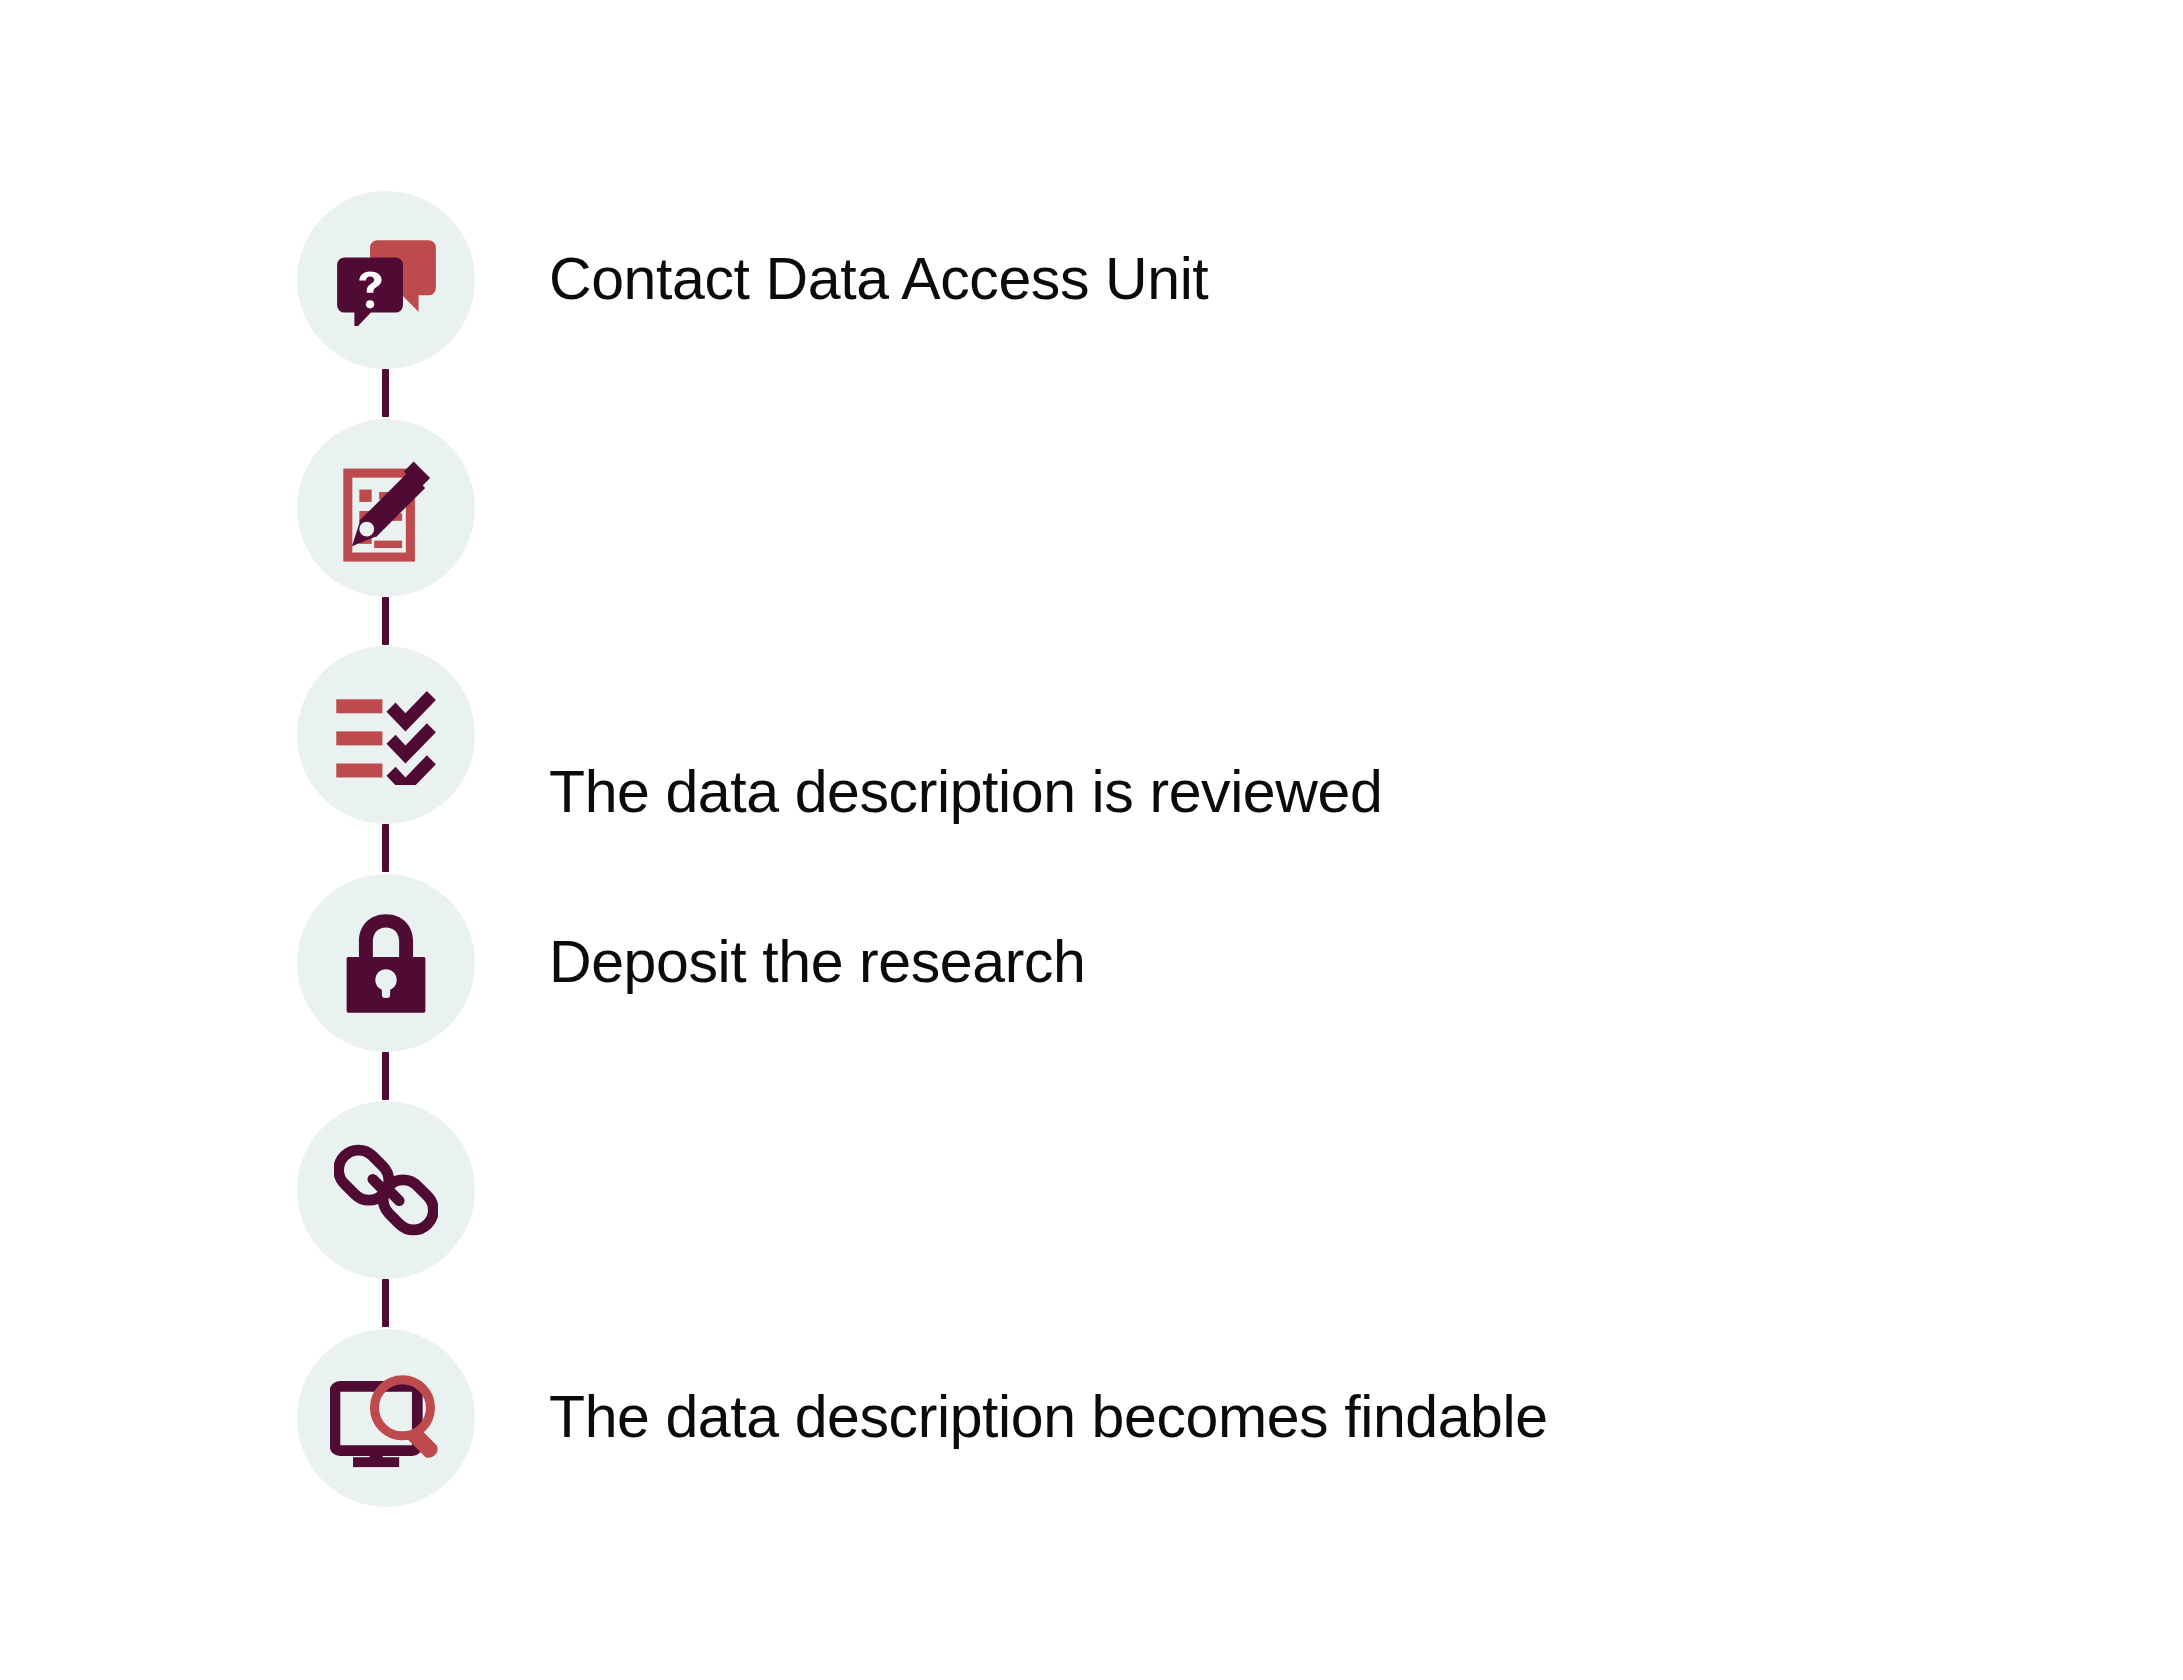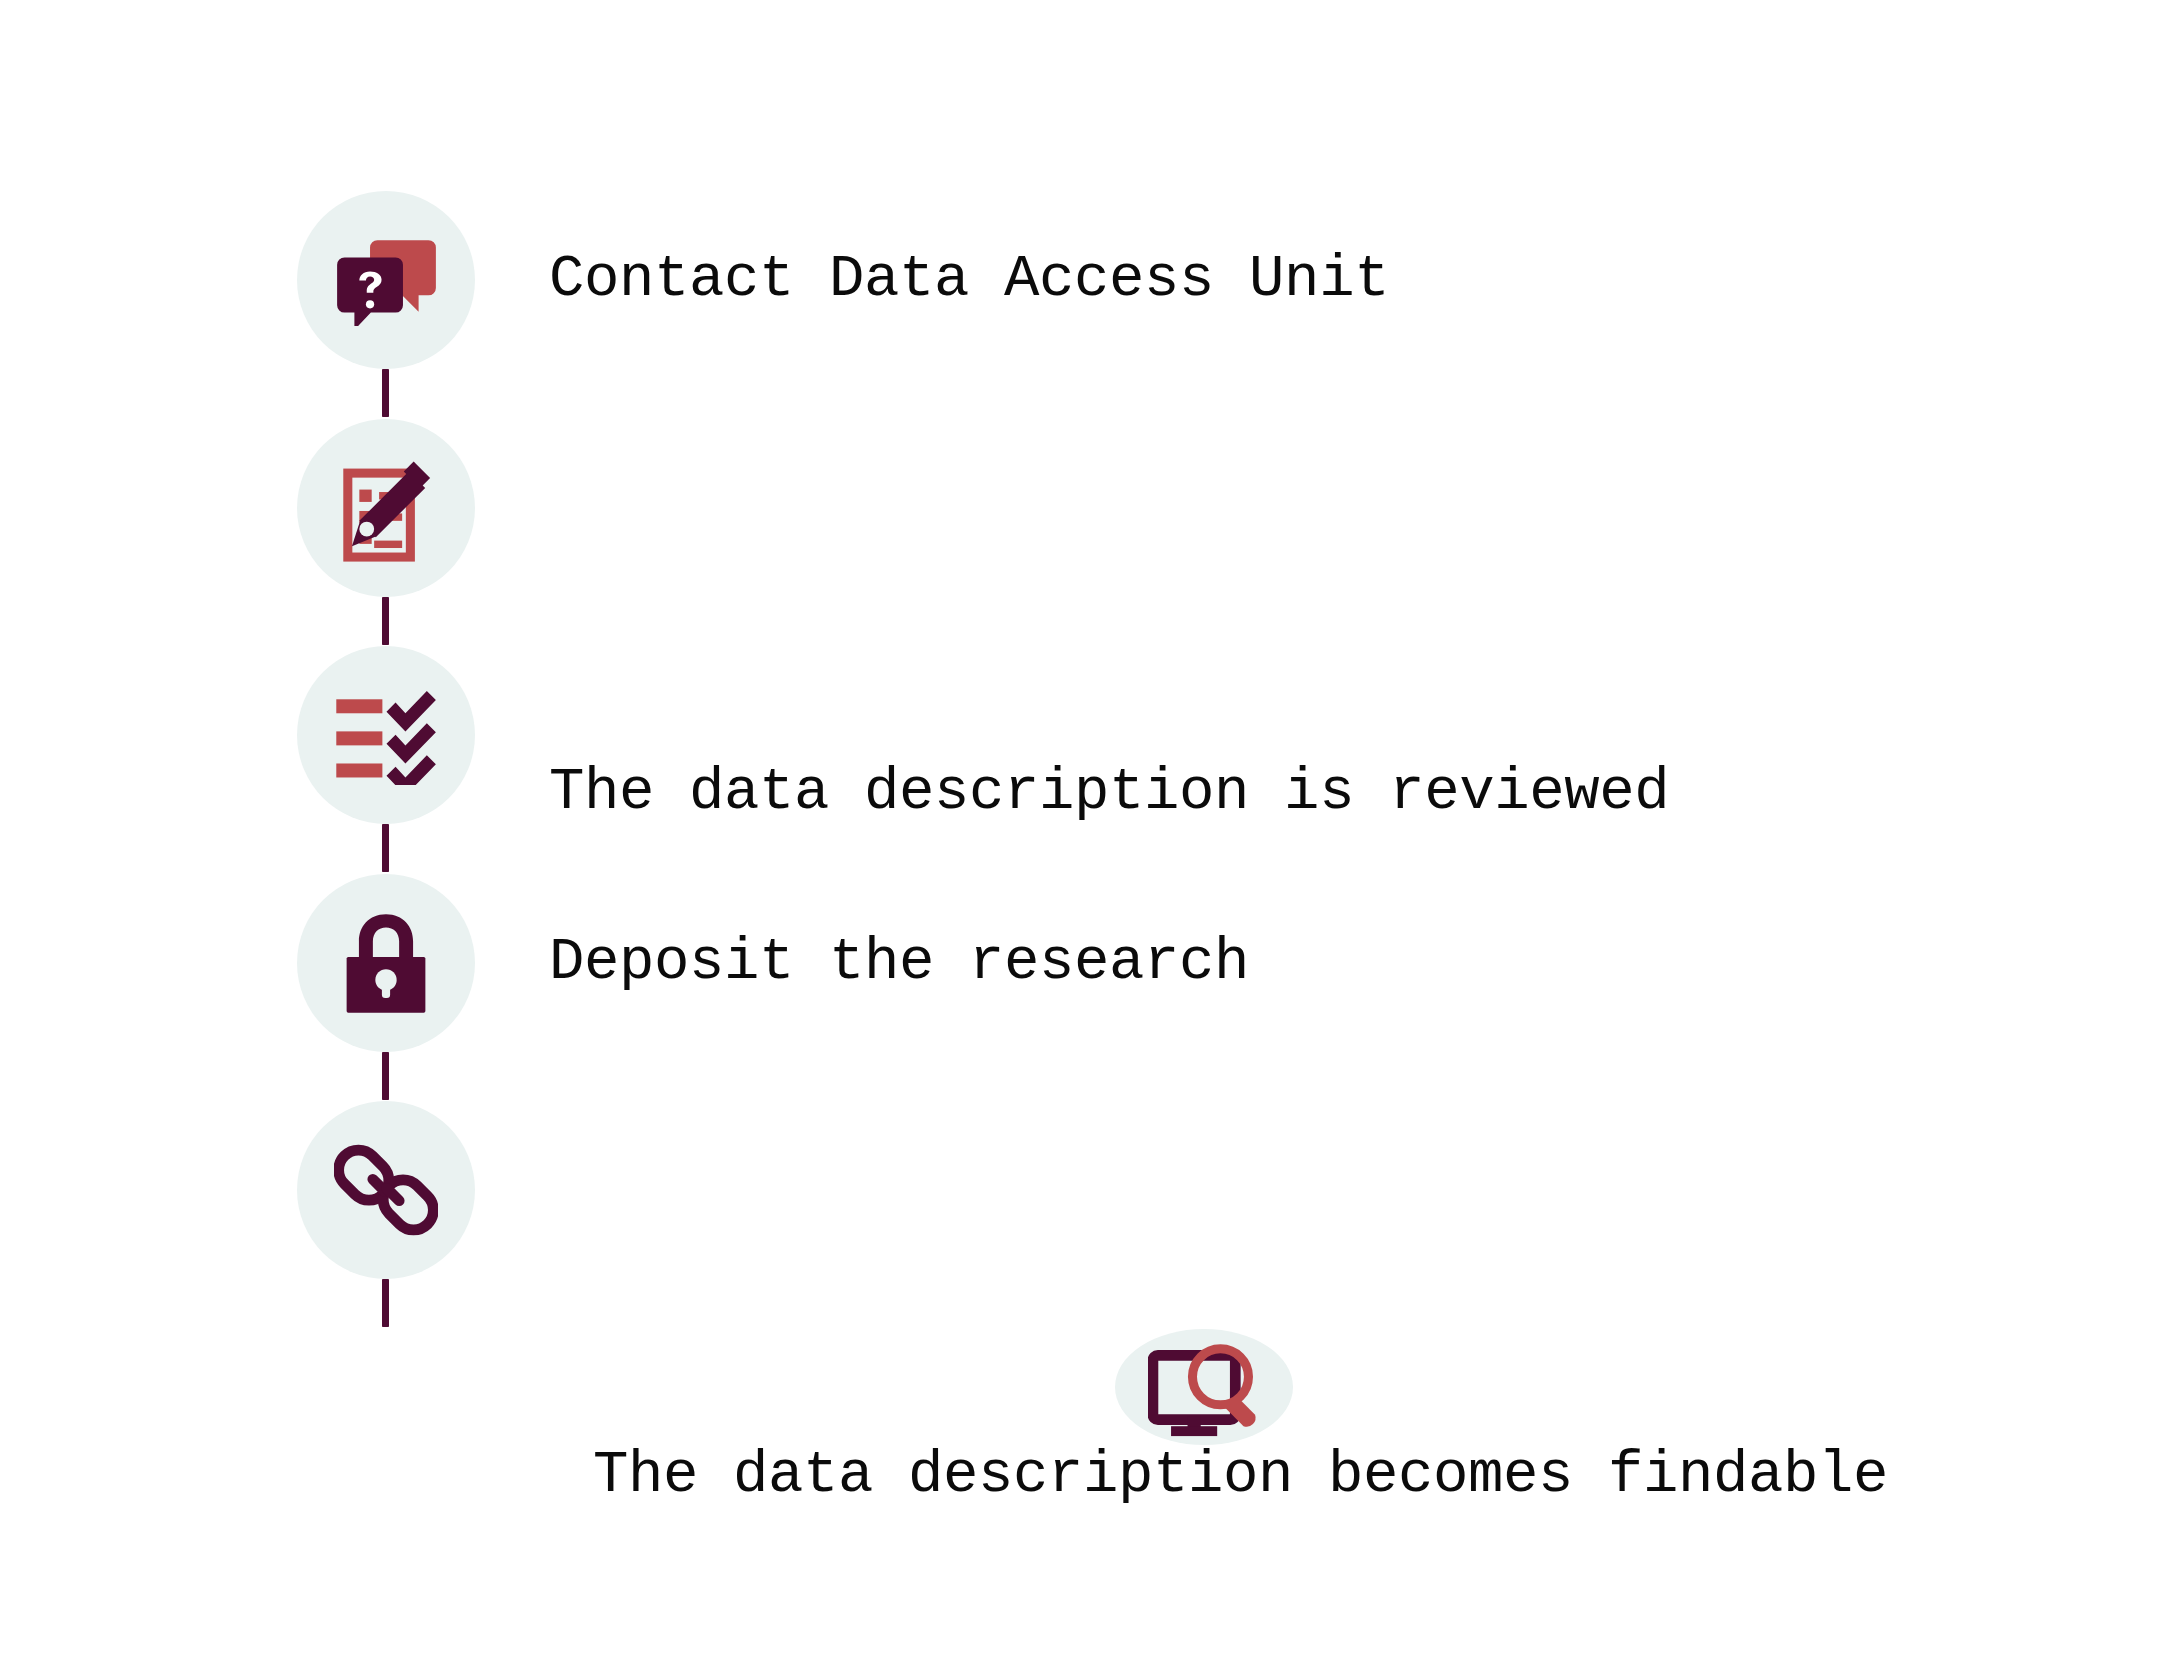--- a/index.html
+++ b/index.html
@@ -46,21 +46,21 @@
 
   .step-icon-circle svg {
     display: block;
   }
 
   .step-label {
     margin-left: 74px;
     font-size: 59px;
     line-height: 1.05;
     color: #0b0b0b;
-    font-family: Liberation Mono, monospace;
+    font-family: Liberation Sans, sans-serif;
     font-weight: 400;
     letter-spacing: -0.4px;
     white-space: nowrap;
   }
 
   .connector {
     position: absolute;
     left: 382px;
     width: 6.6px;
     background: #4f0b33;
@@ -150,21 +150,21 @@
             <rect x="12" y="12" width="48" height="66" rx="24" transform="rotate(-45 36 45)"></rect>
             <rect x="66" y="48" width="48" height="66" rx="24" transform="rotate(-45 90 81)"></rect>
             <line x1="47" y1="50" x2="62" y2="65"></line>
             <line x1="64" y1="61" x2="79" y2="76"></line>
           </g>
         </svg>
       </span>
     </div>
   </div>
 
-  <div class="step-row" style="top:1329px;flex-direction:column;">
+  <div class="step-row" style="top:1329px;">
     <div class="step-icon-circle">
       <span>
         <svg width="112" height="101" viewBox="0 0 136 122">
           <rect x="6" y="22" width="100" height="78" rx="6" fill="none" stroke="#4f0b33" stroke-width="13"></rect>
           <rect x="48" y="96" width="16" height="18" fill="#4f0b33"></rect>
           <rect x="28" y="108" width="56" height="12" fill="#4f0b33"></rect>
           <circle cx="88" cy="48" r="34" fill="none" stroke="#bd4a4c" stroke-width="11"></circle>
           <path d="M108 72 l22 22 a11 11 0 0 1 -14 14 l-22 -22 z" fill="#bd4a4c"></path>
         </svg>
       </span>

